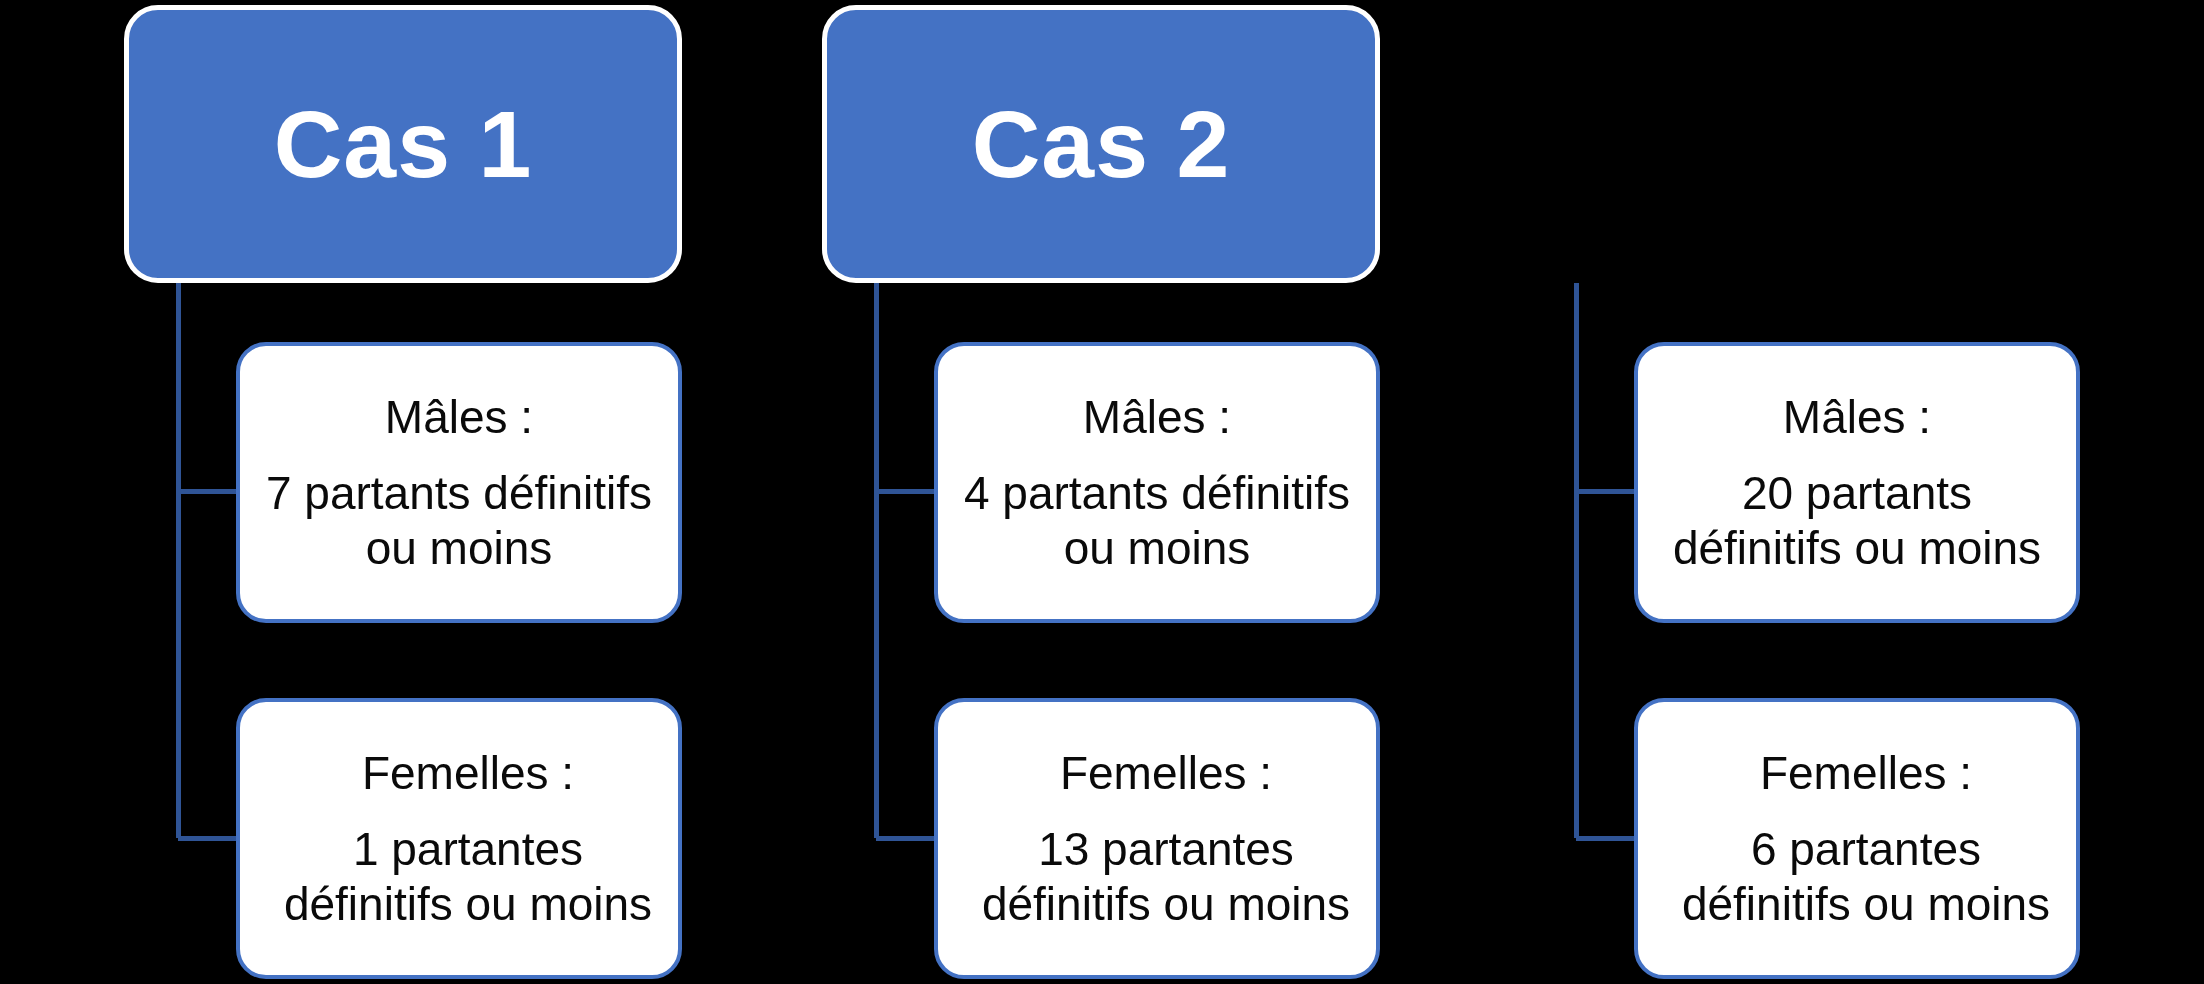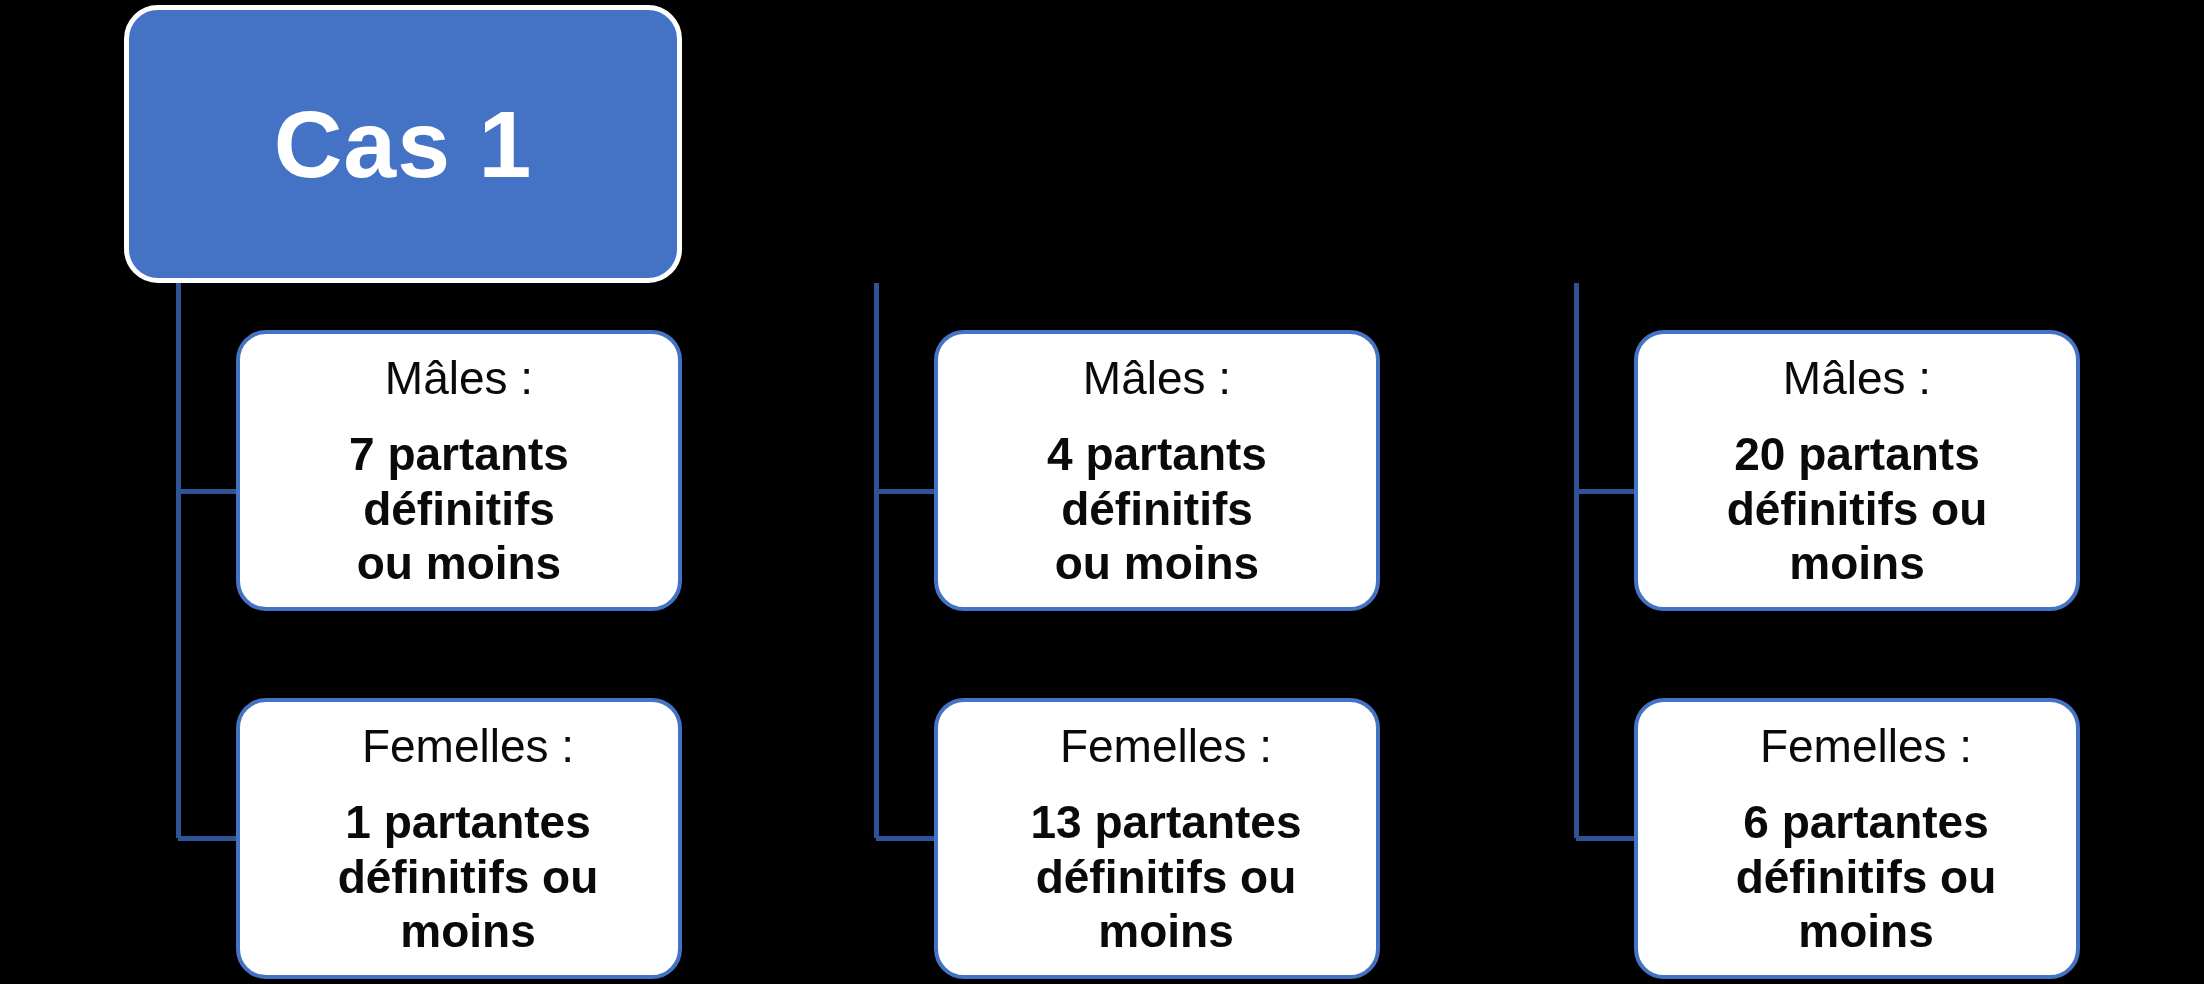--- a/index.html
+++ b/index.html
@@ -78,27 +78,26 @@
     display: flex;
     flex-direction: column;
     align-items: center;
     justify-content: center;
     padding: 0 22px;
     text-align: center;
     color: var(--child-text, #0A0A0A);
     font-size: 46px;
     line-height: 1.18;
   }
-  .child-box.males   { top: 330px; }
+  .child-box.males   { top: 342px; }
   .child-box.females { top: 698px; padding-left: 40px; }
 
   .child-detail {
     margin-top: 22px;
     white-space: pre-line;
-    font-weight: bold;
   }
 </style>
 </head>
 <body>
 
 <div class="canvas">
 
   <section class="case-col col1">
     <div class="case-header">Cas 1</div>
     <div class="connector-v"></div>
@@ -110,20 +109,21 @@
 ou moins</div>
     </div>
     <div class="child-box females">
       <div class="child-label">Femelles :</div>
       <div class="child-detail">1 partantes
 définitifs ou moins</div>
     </div>
   </section>
 
   <section class="case-col col2">
+    <div class="case-header">Cas 2</div>
     <div class="connector-v"></div>
     <div class="connector-h to-males"></div>
     <div class="connector-h to-females"></div>
     <div class="child-box males">
       <div class="child-label">Mâles :</div>
       <div class="child-detail">4 partants définitifs
 ou moins</div>
     </div>
     <div class="child-box females">
       <div class="child-label">Femelles :</div>

